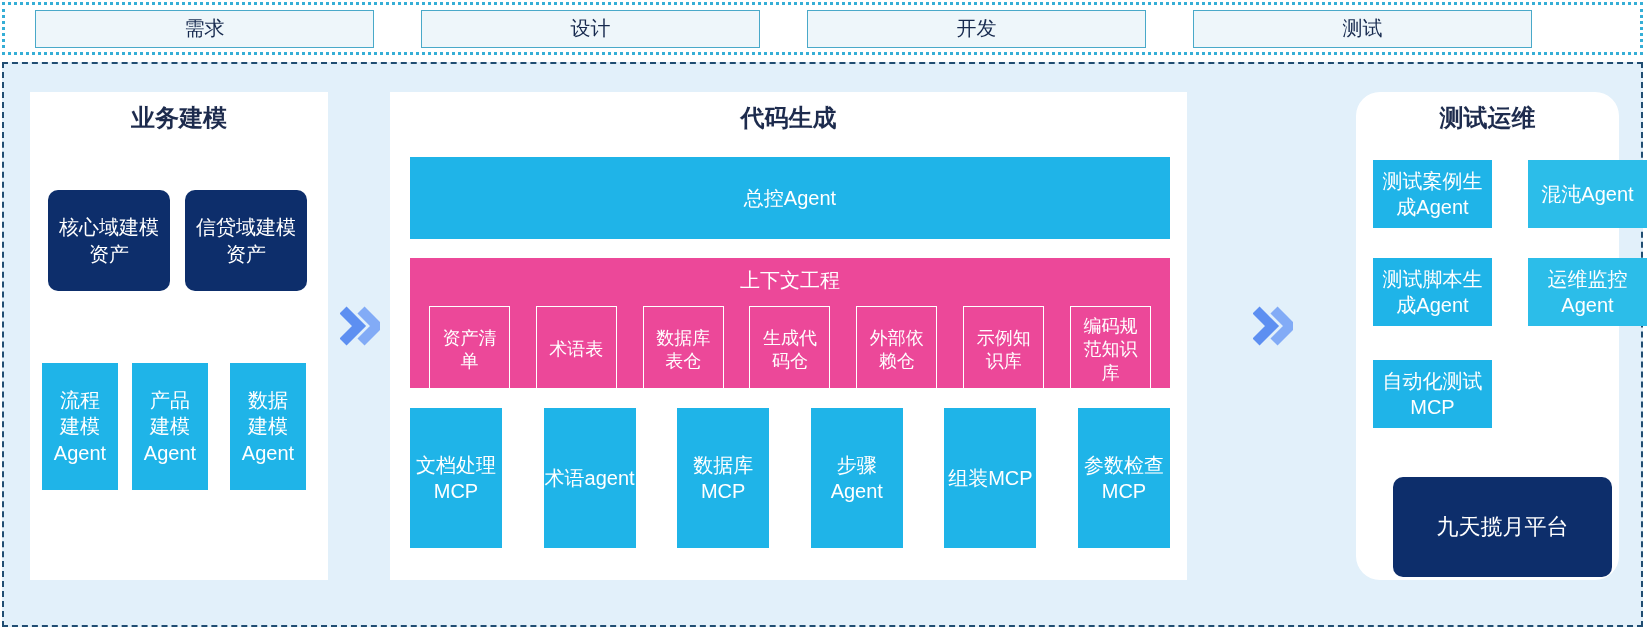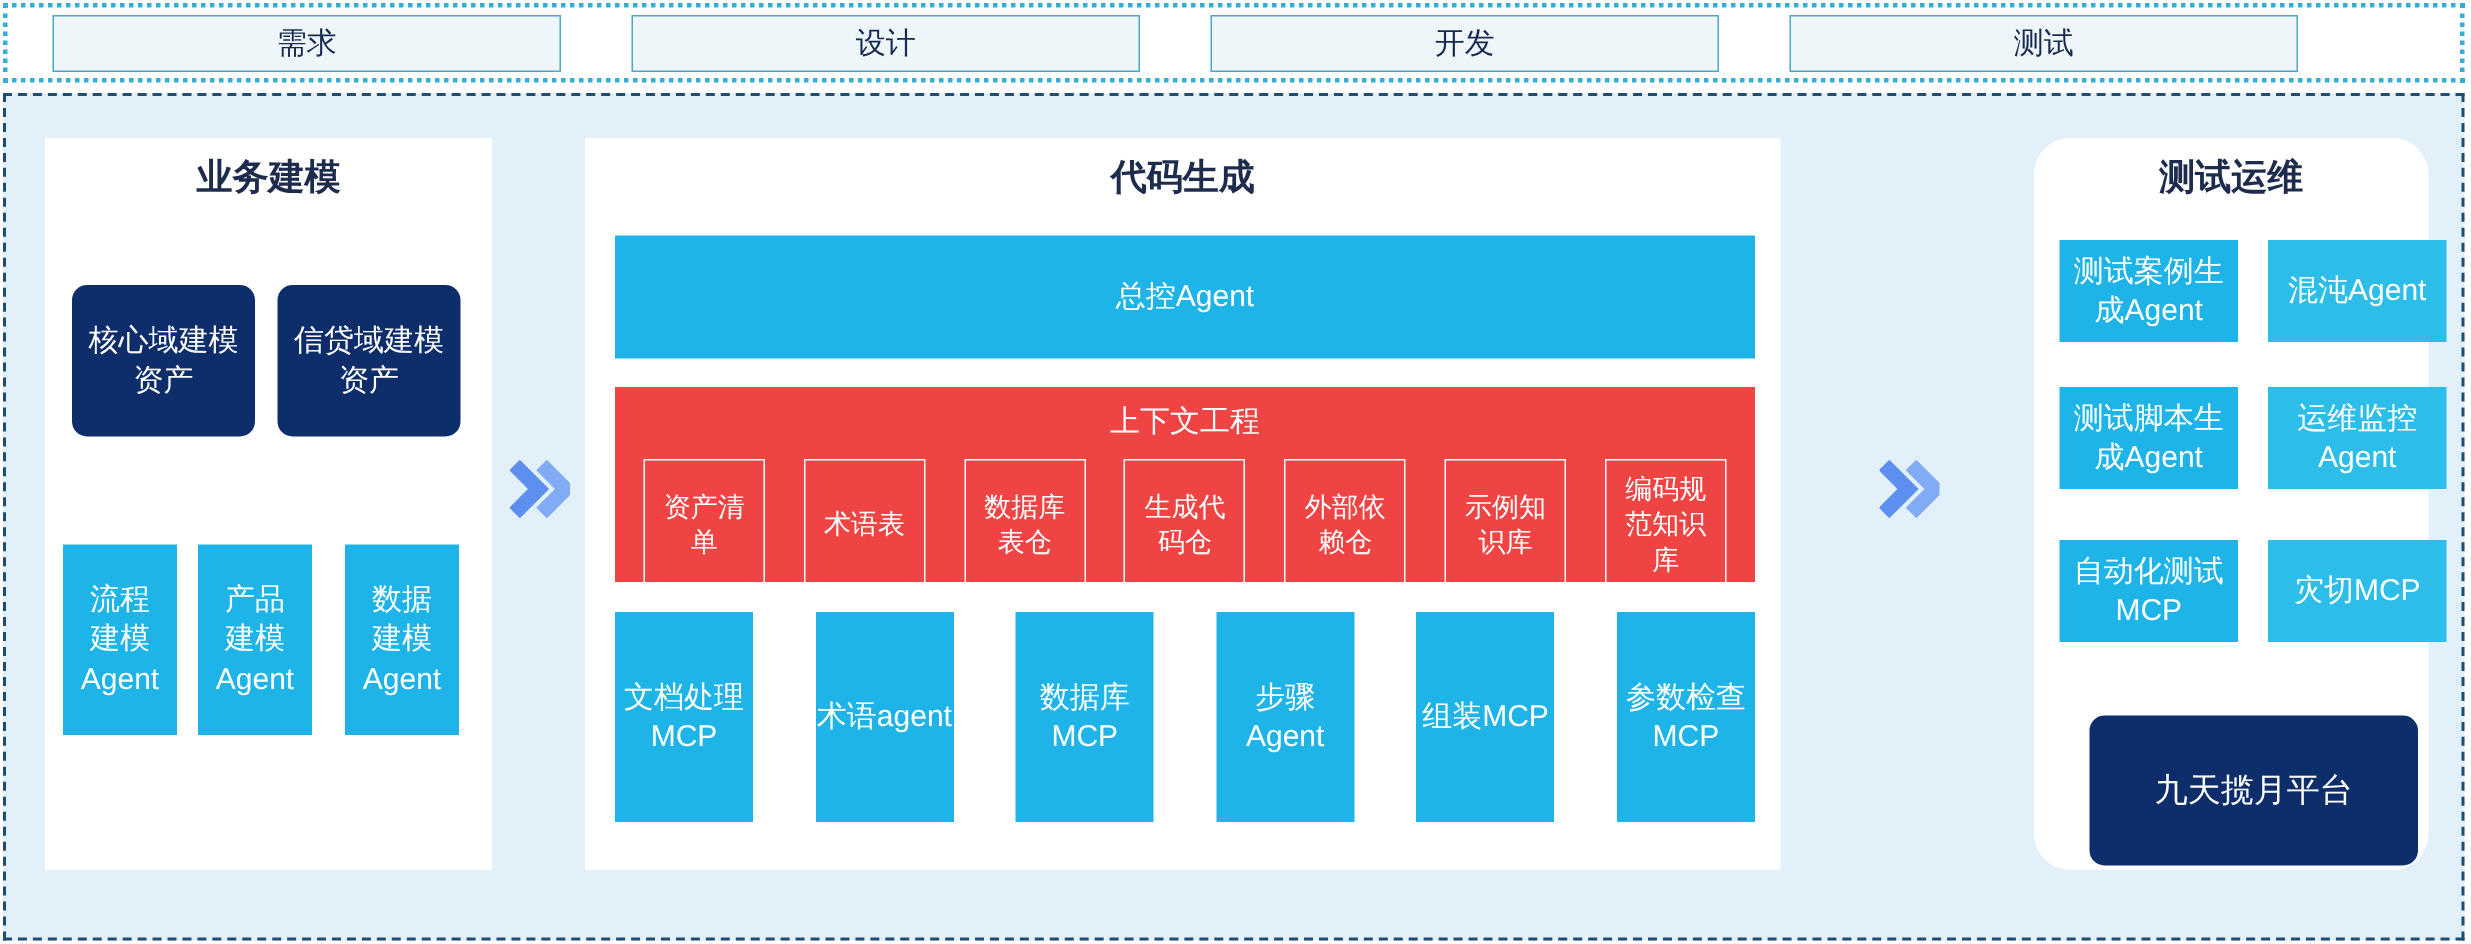--- a/index.html
+++ b/index.html
@@ -25,37 +25,37 @@
   }
   .panel { position:absolute; top:28px; height:488px; background:#ffffff; }
   .panel-title {
     text-align:center; padding-top:10px; font-size:24px; font-weight:bold; color:#1d2b4d;
   }
   .panel-bm { left:26px;  width:298px; }
   .panel-cg { left:386px; width:797px; }
   .panel-to { left:1352px; width:263px;border-radius:24px; }
 
   .cyan  { background:#1fb4e8; }
-  .cyan2 { background:#2cbde9; }
+  .cyan2 { background:#2cbde9;margin-left:16px; }
   .navy  { background:#0d2e6b; }
 
   .wbox {
     color:#ffffff; display:flex; align-items:center; justify-content:center;
     text-align:center; white-space:pre-line; line-height:1.32;
   }
 
   
   .asset-box { position:absolute; top:98px; width:122px; height:101px; border-radius:10px; font-size:20px; }
   .asset-0 { left:18px; }  .asset-1 { left:155px; }
   .bm-agent { position:absolute; top:271px; width:76px; height:127px; font-size:20px; }
   .bm-0 { left:12px; } .bm-1 { left:102px; } .bm-2 { left:200px; }
 
   
   .master-bar { position:absolute; left:20px; top:65px; width:760px; height:82px; font-size:20px; }
-  .context-block { position:absolute; left:20px; top:166px; width:760px; height:130px; background:#ef4444; }
+  .context-block { position:absolute; left:20px; top:166px; width:760px; height:130px; background:#ec4899; }
   .context-title { text-align:center; padding-top:9px; font-size:20px; color:#ffffff; }
   .context-row {
     position:absolute; left:19px; right:19px; top:48px; height:88px;
     display:flex; justify-content:space-between;
   }
   .context-item { width:79px; border:1px solid #ffffff; font-size:18px; line-height:1.28; }
   .tool-row { position:absolute; left:20px; top:316px; width:760px; height:140px; display:flex; justify-content:space-between; }
   .tool-box { width:92px; height:140px; font-size:20px; }
 
   
@@ -150,18 +150,17 @@
       <div class="panel-title">测试运维</div>
       <div class="to-box to-col0 to-row0 cyan wbox">测试案例生
 成Agent</div>
       <div class="to-box to-col1 to-row0 cyan2 wbox">混沌Agent</div>
       <div class="to-box to-col0 to-row1 cyan wbox">测试脚本生
 成Agent</div>
       <div class="to-box to-col1 to-row1 cyan2 wbox">运维监控
 Agent</div>
       <div class="to-box to-col0 to-row2 cyan wbox">自动化测试
 MCP</div>
-      <div class="to-box to-col1 to-row2 cyan2 wbox">灾切MCP</div>
       <div class="platform-box navy wbox">九天揽月平台</div>
     </div>
 
   </div>
 </div>
 
 </body></html>

